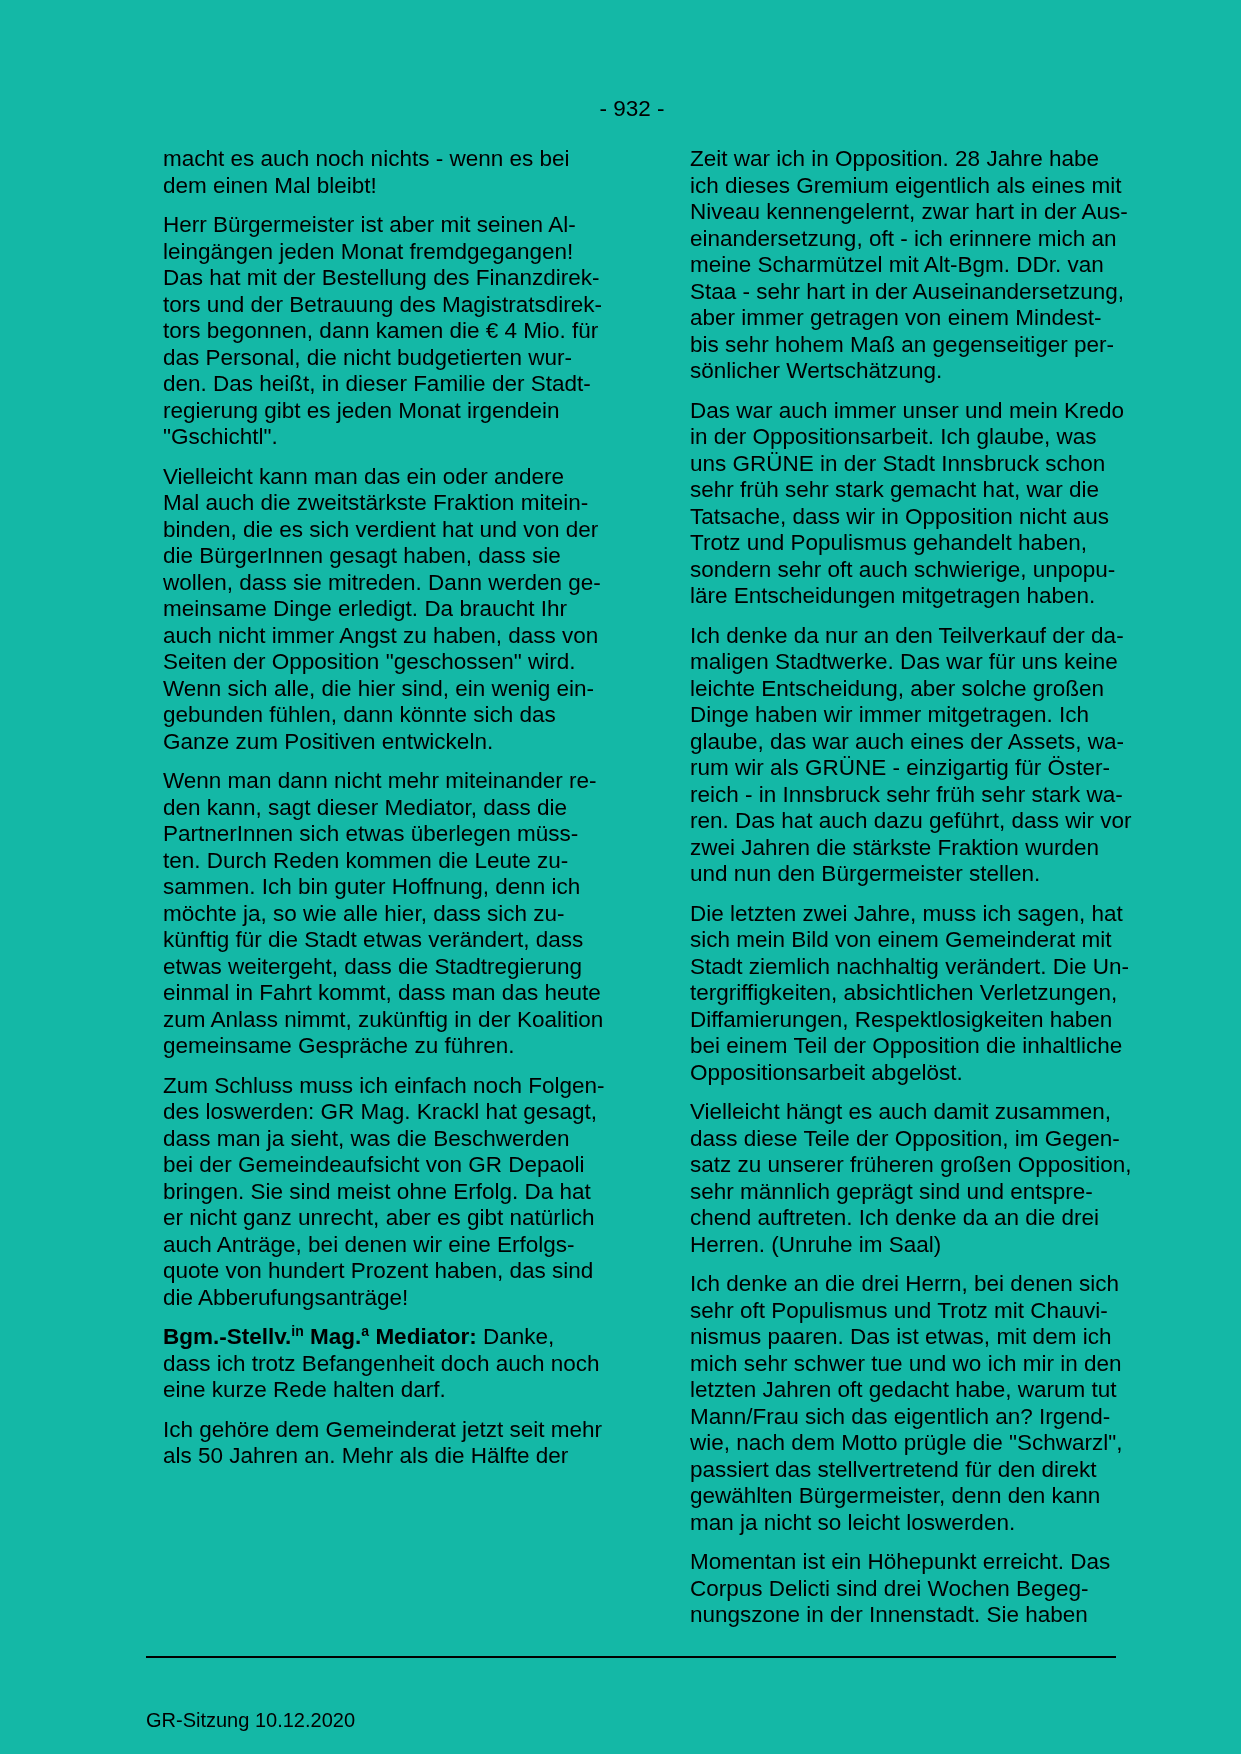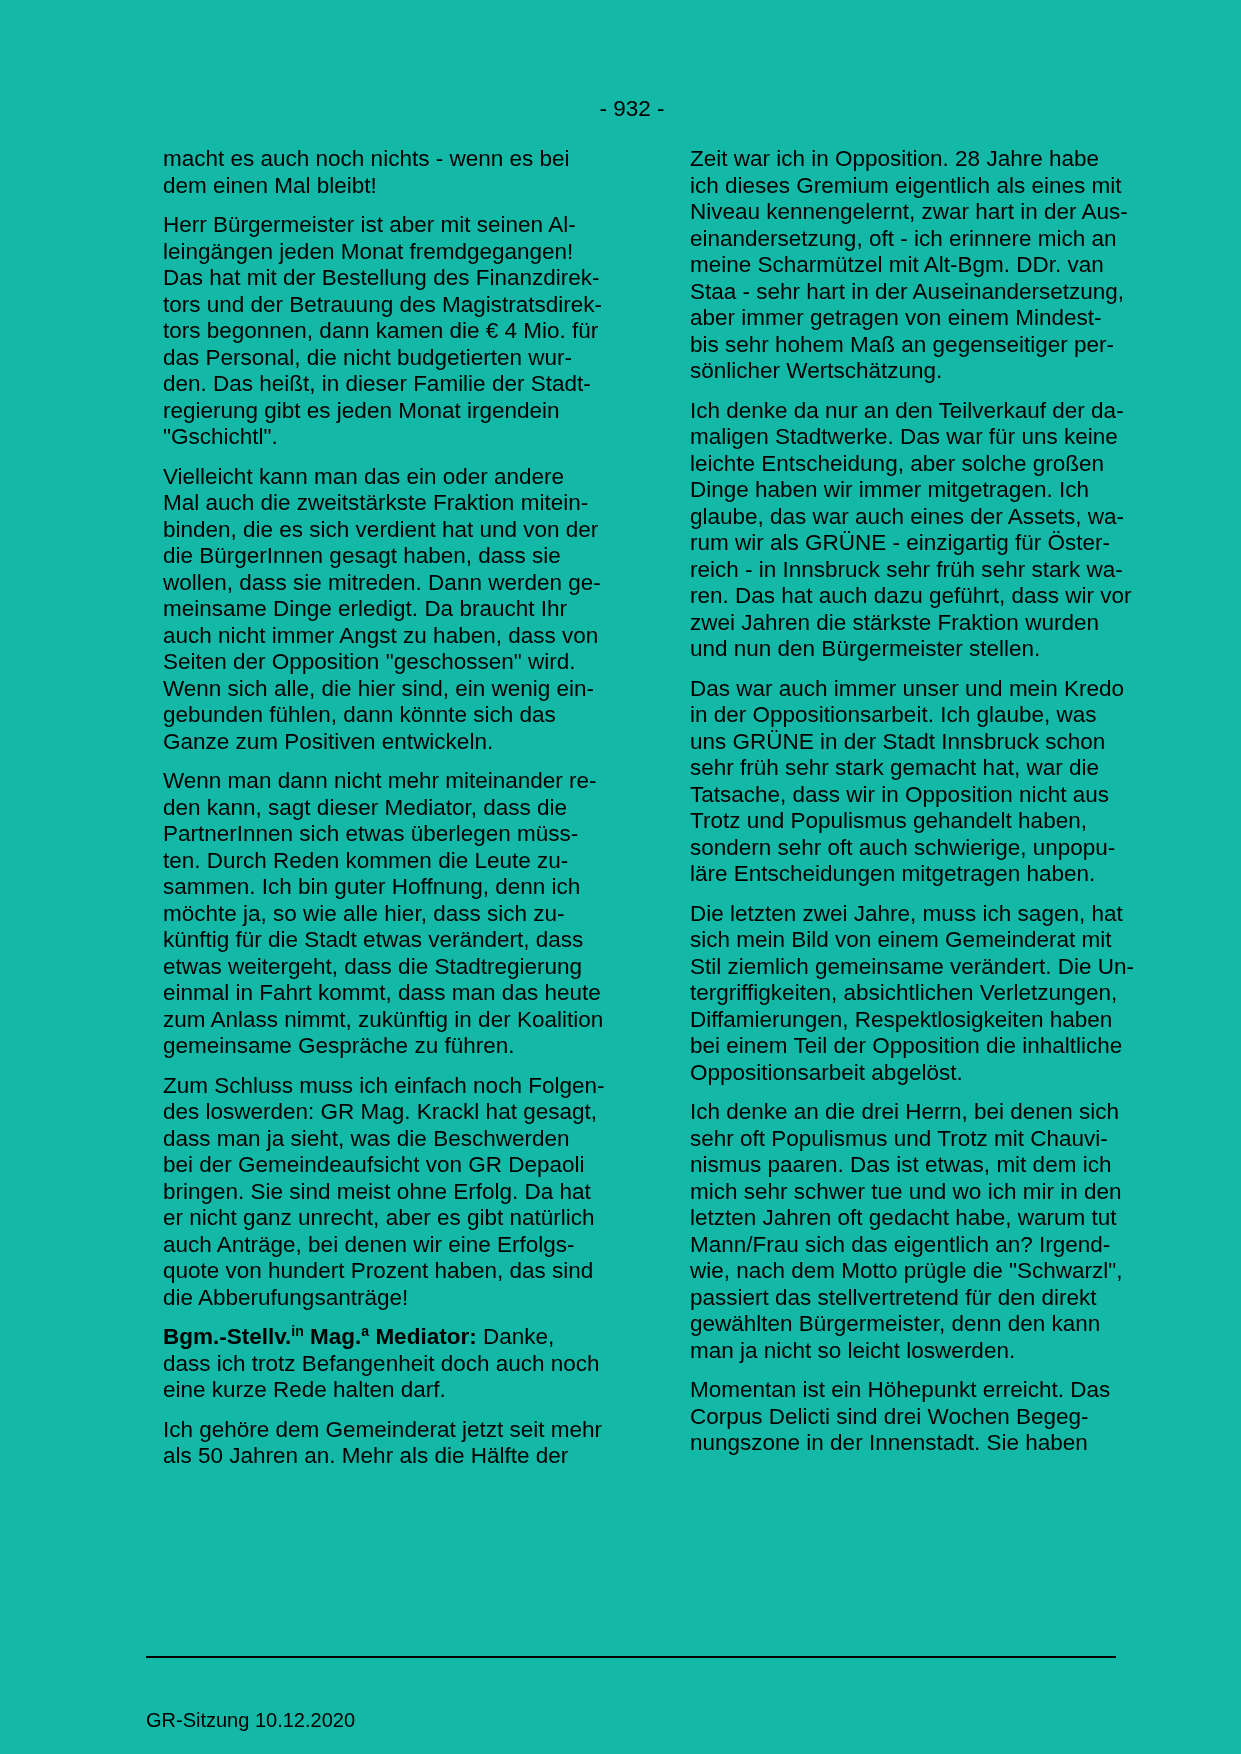--- a/index.html
+++ b/index.html
@@ -124,45 +124,51 @@
     <div class="col right">
       <p class="para">Zeit war ich in Opposition. 28 Jahre habe
 ich dieses Gremium eigentlich als eines mit
 Niveau kennengelernt, zwar hart in der Aus-
 einandersetzung, oft - ich erinnere mich an
 meine Scharmützel mit Alt-Bgm. DDr. van
 Staa - sehr hart in der Auseinandersetzung,
 aber immer getragen von einem Mindest-
 bis sehr hohem Maß an gegenseitiger per-
 sönlicher Wertschätzung.</p>
+      <p class="para">Das war auch immer unser und mein Kredo
+in der Oppositionsarbeit. Ich glaube, was
+uns GRÜNE in der Stadt Innsbruck schon
+sehr früh sehr stark gemacht hat, war die
+Tatsache, dass wir in Opposition nicht aus
+Trotz und Populismus gehandelt haben,
+sondern sehr oft auch schwierige, unpopu-
+läre Entscheidungen mitgetragen haben.</p>
       <p class="para">Ich denke da nur an den Teilverkauf der da-
 maligen Stadtwerke. Das war für uns keine
 leichte Entscheidung, aber solche großen
 Dinge haben wir immer mitgetragen. Ich
 glaube, das war auch eines der Assets, wa-
 rum wir als GRÜNE - einzigartig für Öster-
 reich - in Innsbruck sehr früh sehr stark wa-
 ren. Das hat auch dazu geführt, dass wir vor
 zwei Jahren die stärkste Fraktion wurden
 und nun den Bürgermeister stellen.</p>
-      <p class="para">Das war auch immer unser und mein Kredo
-in der Oppositionsarbeit. Ich glaube, was
-uns GRÜNE in der Stadt Innsbruck schon
-sehr früh sehr stark gemacht hat, war die
-Tatsache, dass wir in Opposition nicht aus
-Trotz und Populismus gehandelt haben,
-sondern sehr oft auch schwierige, unpopu-
-läre Entscheidungen mitgetragen haben.</p>
       <p class="para">Die letzten zwei Jahre, muss ich sagen, hat
 sich mein Bild von einem Gemeinderat mit
-Stil ziemlich gemeinsame verändert. Die Un-
+Stadt ziemlich nachhaltig verändert. Die Un-
 tergriffigkeiten, absichtlichen Verletzungen,
 Diffamierungen, Respektlosigkeiten haben
 bei einem Teil der Opposition die inhaltliche
 Oppositionsarbeit abgelöst.</p>
+      <p class="para">Vielleicht hängt es auch damit zusammen,
+dass diese Teile der Opposition, im Gegen-
+satz zu unserer früheren großen Opposition,
+sehr männlich geprägt sind und entspre-
+chend auftreten. Ich denke da an die drei
+Herren. (Unruhe im Saal)</p>
       <p class="para">Ich denke an die drei Herrn, bei denen sich
 sehr oft Populismus und Trotz mit Chauvi-
 nismus paaren. Das ist etwas, mit dem ich
 mich sehr schwer tue und wo ich mir in den
 letzten Jahren oft gedacht habe, warum tut
 Mann/Frau sich das eigentlich an? Irgend-
 wie, nach dem Motto prügle die "Schwarzl",
 passiert das stellvertretend für den direkt
 gewählten Bürgermeister, denn den kann
 man ja nicht so leicht loswerden.</p>

